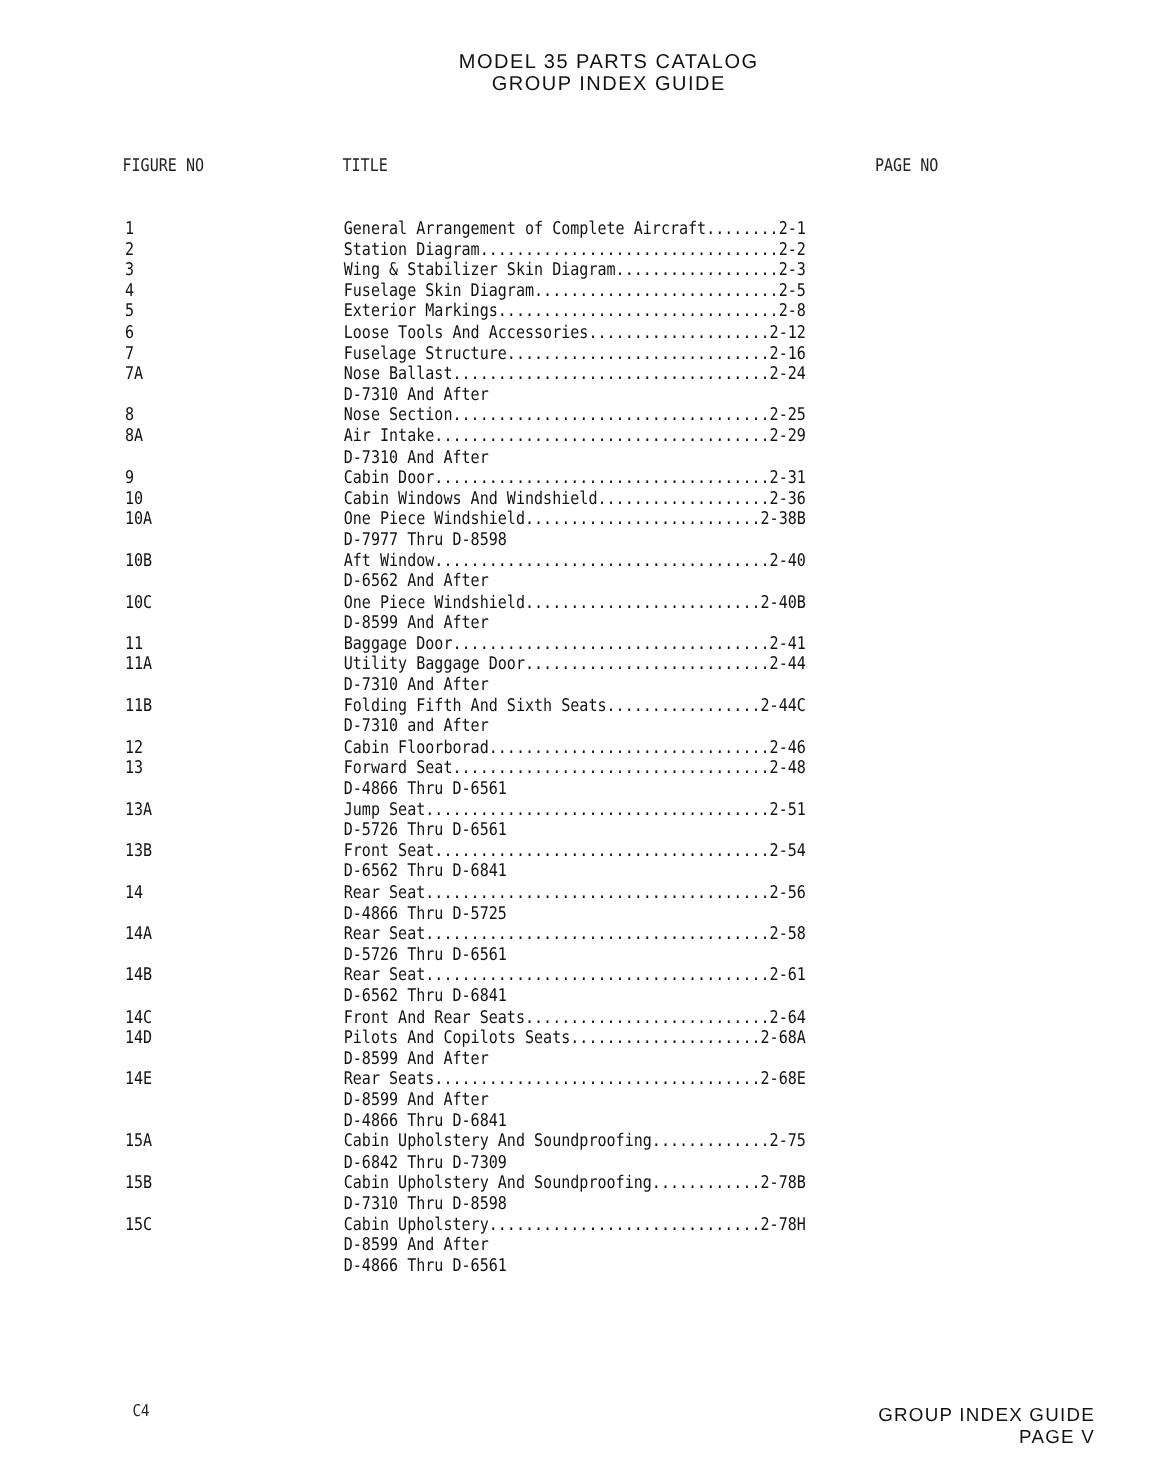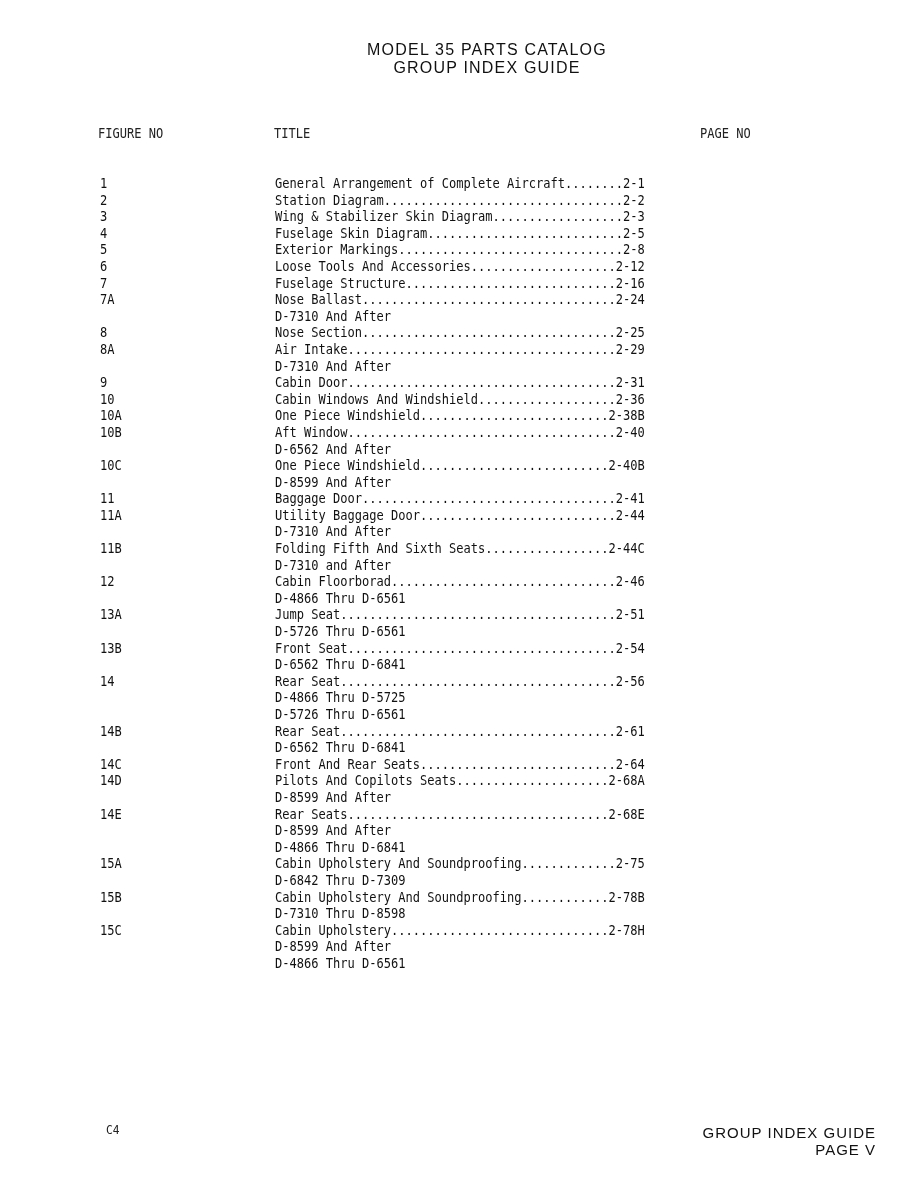--- a/index.html
+++ b/index.html
@@ -81,20 +81,23 @@
     </div>
     <div class="row">
       <span class="fig">10</span>
       <span class="title">Cabin Windows And Windshield...................2-36</span>
     </div>
     <div class="row">
       <span class="fig">10A</span>
       <span class="title">One Piece Windshield..........................2-38B</span>
     </div>
     <div class="row">
+      <span class="title">D-7977 Thru D-8598</span>
+    </div>
+    <div class="row">
       <span class="fig">10B</span>
       <span class="title">Aft Window.....................................2-40</span>
     </div>
     <div class="row">
       <span class="title">D-6562 And After</span>
     </div>
     <div class="row">
       <span class="fig">10C</span>
       <span class="title">One Piece Windshield..........................2-40B</span>
     </div>
@@ -117,20 +120,24 @@
       <span class="title">Folding Fifth And Sixth Seats.................2-44C</span>
     </div>
     <div class="row">
       <span class="title">D-7310 and After</span>
     </div>
     <div class="row">
       <span class="fig">12</span>
       <span class="title">Cabin Floorborad...............................2-46</span>
     </div>
     <div class="row">
+      <span class="fig">13</span>
+      <span class="title">Forward Seat...................................2-48</span>
+    </div>
+    <div class="row">
       <span class="title">D-4866 Thru D-6561</span>
     </div>
     <div class="row">
       <span class="fig">13A</span>
       <span class="title">Jump Seat......................................2-51</span>
     </div>
     <div class="row">
       <span class="title">D-5726 Thru D-6561</span>
     </div>
     <div class="row">
@@ -139,20 +146,24 @@
     </div>
     <div class="row">
       <span class="title">D-6562 Thru D-6841</span>
     </div>
     <div class="row">
       <span class="fig">14</span>
       <span class="title">Rear Seat......................................2-56</span>
     </div>
     <div class="row">
       <span class="title">D-4866 Thru D-5725</span>
+    </div>
+    <div class="row">
+      <span class="fig">14A</span>
+      <span class="title">Rear Seat......................................2-58</span>
     </div>
     <div class="row">
       <span class="title">D-5726 Thru D-6561</span>
     </div>
     <div class="row">
       <span class="fig">14B</span>
       <span class="title">Rear Seat......................................2-61</span>
     </div>
     <div class="row">
       <span class="title">D-6562 Thru D-6841</span>

